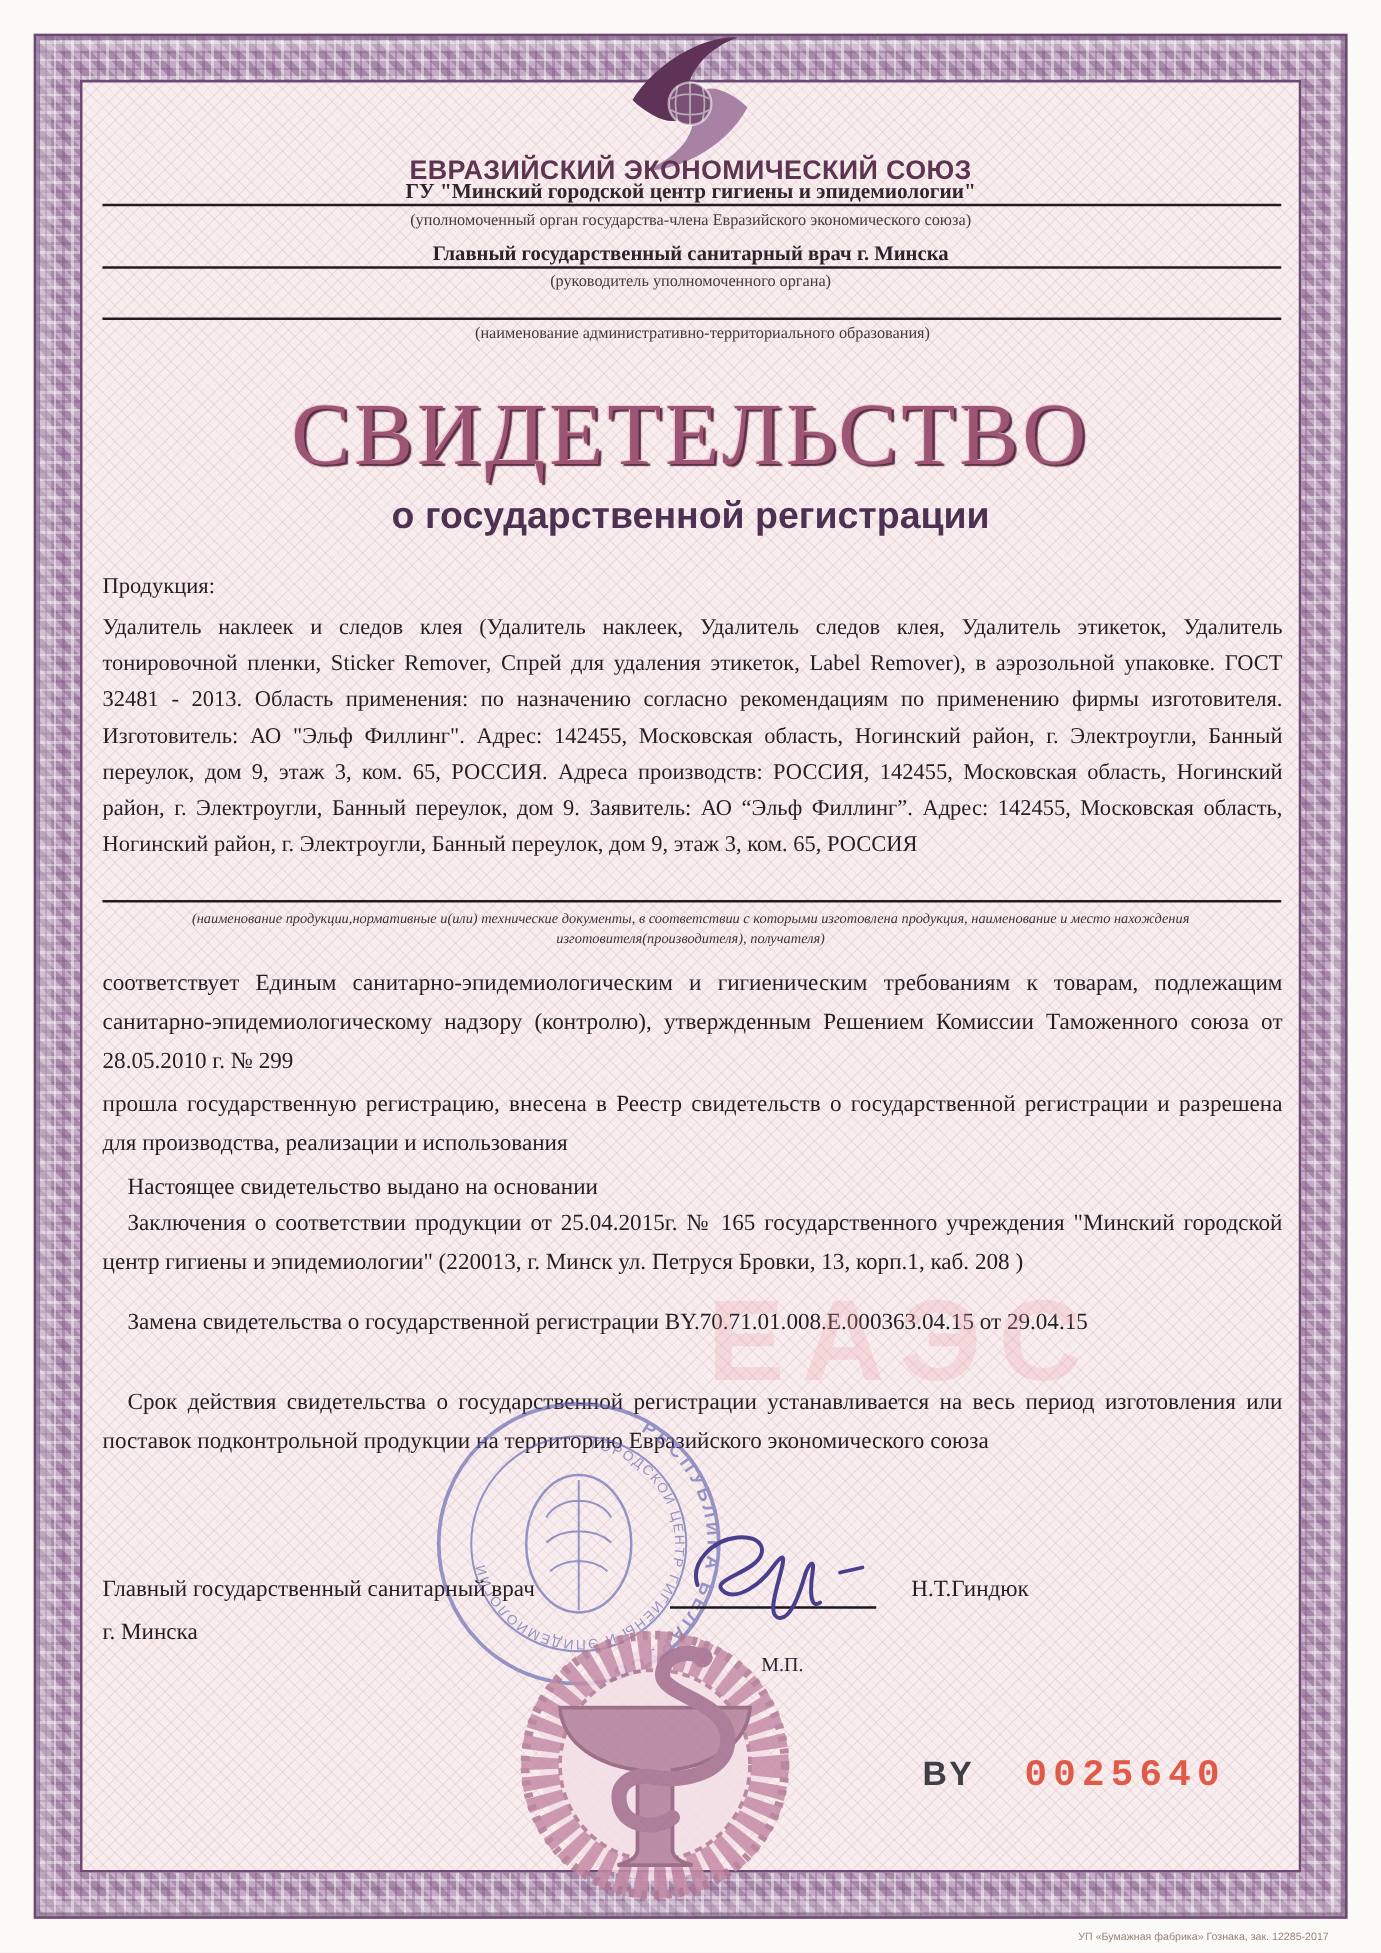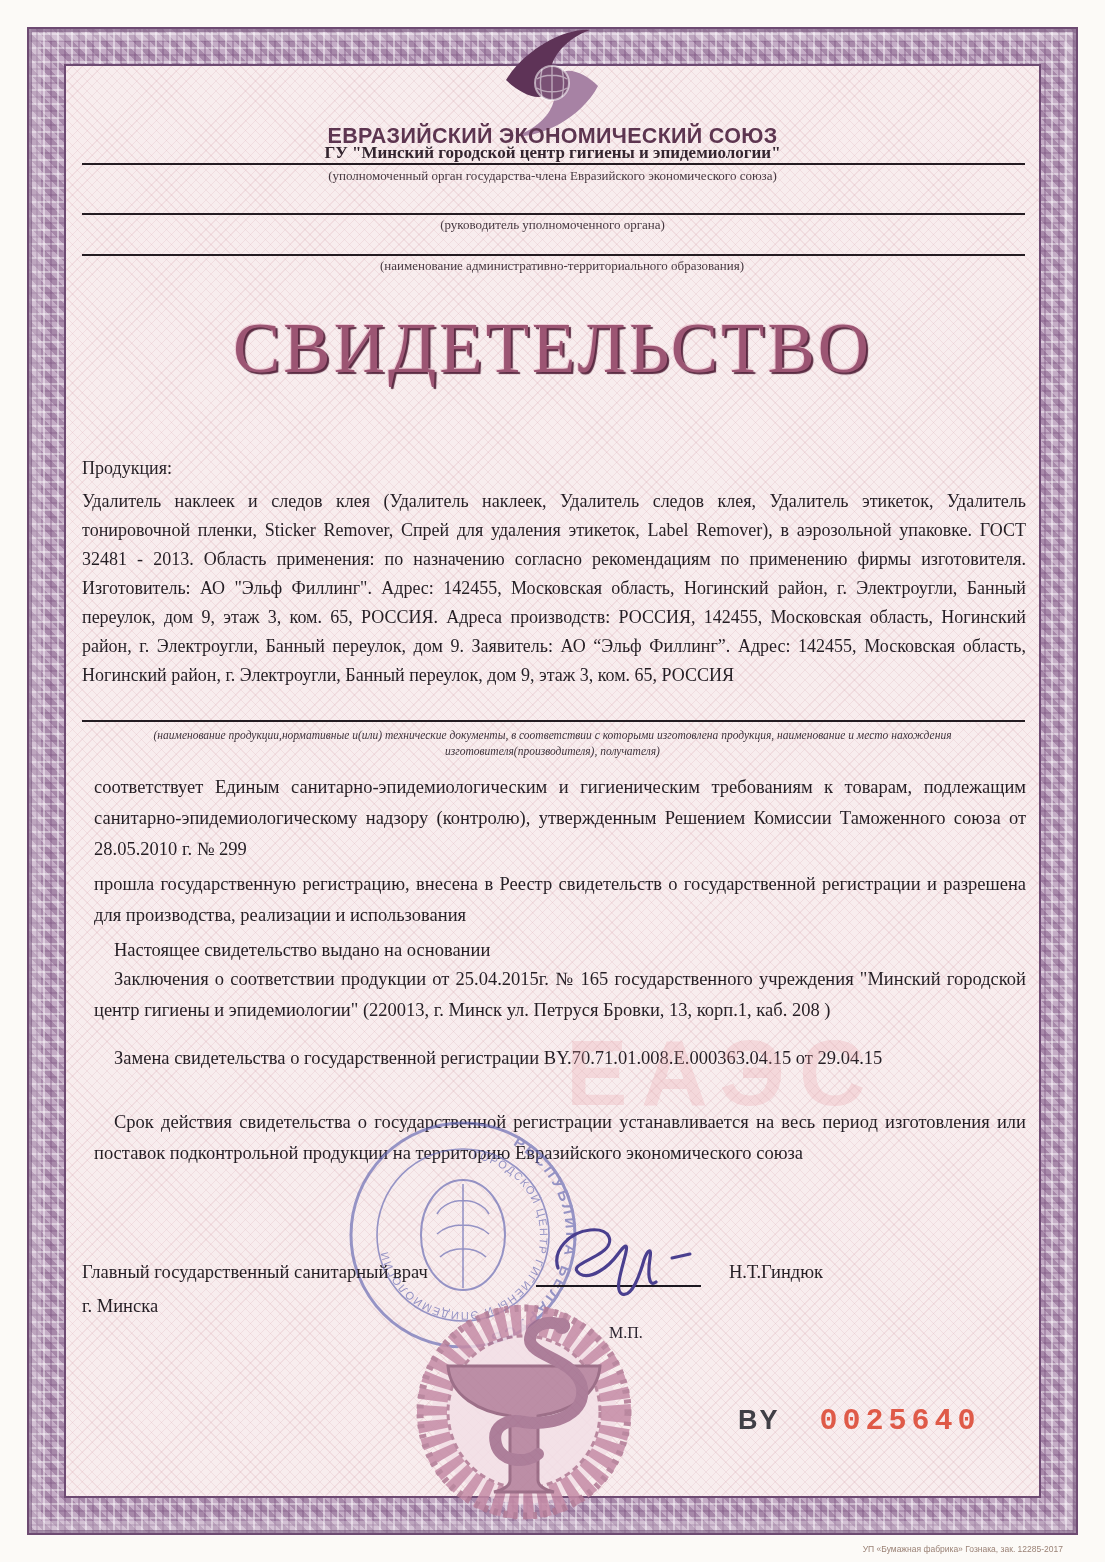--- a/index.html
+++ b/index.html
@@ -38,21 +38,21 @@
   .hdr-cap{font-size:13px;color:#45373f;}
   .hdr-line{font-weight:bold;font-size:16.5px;color:#2e222a;}
   .title-main{
     font-family:"Liberation Serif",serif;font-weight:normal;font-size:71px;color:#9c5573;letter-spacing:3px;
     text-shadow:-1px -1px 0 #ecc9d3, 2px 2px 1px #5a2b42;
   }
   .title-sub{font-family:"Liberation Sans",sans-serif;font-weight:bold;font-size:30px;color:#4d3153;}
   .title-num{font-size:17.5px;color:#241f28;letter-spacing:0.3px;}
   .bodytxt{color:#241e24;}
   .para{position:absolute;left:16px;right:13px;text-align:justify;font-size:18px;line-height:29px;}
-  .para2{position:absolute;left:16px;right:13px;text-align:justify;font-size:18.5px;line-height:31px;margin-left:12px;}
+  .para2{position:absolute;left:16px;right:13px;text-align:justify;font-size:18.5px;line-height:31px;}
   .indent{text-indent:20px;}
   .small-cap{position:absolute;left:30px;right:30px;text-align:center;font-style:italic;font-size:11.5px;line-height:16px;color:#3d323b;}
   .sig-label{font-size:18.5px;color:#241e24;}
   .mp{font-size:16px;color:#2c2530;}
   .serial-by{font-family:"Liberation Sans",sans-serif;font-weight:bold;font-size:27px;color:#403f46;letter-spacing:2px;}
   .serial-num{font-family:"Liberation Mono",monospace;font-weight:bold;font-size:30px;color:#df5a48;letter-spacing:5px;}
   .credit{position:absolute;right:42px;bottom:8px;font-family:Liberation Sans, sans-serif;font-size:8.5px;color:#9b8276;margin-top:13px;}
   .watermark{
     position:absolute;font-family:"Liberation Sans",sans-serif;font-weight:bold;
     font-size:92px;letter-spacing:14px;color:rgba(233,158,168,0.26);
@@ -77,27 +77,29 @@
         <circle cx="104" cy="55" r="17" fill="none" stroke="#ffffff" stroke-opacity="0.55" stroke-width="2"></circle>
         <path d="M89,51 C96,46 112,46 119,51 M89,60 C96,65 112,65 119,60 M104,38 l0,34 M94,41 C92,50 92,60 94,69 M114,41 C116,50 116,60 114,69" stroke="#ffffff" stroke-opacity="0.5" stroke-width="1.4" fill="none"></path>
       </svg>
     </div>
 
     <div class="abs ctr hdr-union" style="top:58px;">ЕВРАЗИЙСКИЙ ЭКОНОМИЧЕСКИЙ СОЮЗ</div>
     <div class="abs ctr hdr-auth" style="top:77px;">ГУ "Минский городской центр гигиены и эпидемиологии"</div>
     <div class="hrule" style="top:97px;"></div>
     <div class="abs ctr hdr-cap" style="top:102px;">(уполномоченный орган государства-члена Евразийского экономического союза)</div>
 
+    <div class="abs ctr hdr-line" style="top:127px;">Главный государственный санитарный врач г. Минска</div>
     <div class="hrule" style="top:147px;"></div>
     <div class="abs ctr hdr-cap" style="top:151px;">(руководитель уполномоченного органа)</div>
 
     <div class="hrule" style="top:188px;"></div>
     <div class="abs ctr hdr-cap" style="top:192px;margin-left:19px;">(наименование административно-территориального образования)</div>
 
     <div class="abs ctr title-main" style="top:242px;">СВИДЕТЕЛЬСТВО</div>
+    <div class="abs ctr title-sub" style="top:330px;">о государственной регистрации</div>
 
     <div class="abs bodytxt" style="left:16px;top:392px;font-size:18px;">Продукция:</div>
     <div class="para bodytxt" style="top:421px;">Удалитель наклеек и следов клея (Удалитель наклеек, Удалитель следов клея, Удалитель этикеток, Удалитель тонировочной пленки, Sticker Remover, Спрей для удаления этикеток, Label Remover), в аэрозольной упаковке. ГОСТ 32481 - 2013. Область применения: по назначению согласно рекомендациям по применению фирмы изготовителя. Изготовитель: АО "Эльф Филлинг". Адрес: 142455, Московская область, Ногинский район, г. Электроугли, Банный переулок, дом 9, этаж 3, ком. 65, РОССИЯ. Адреса производств: РОССИЯ, 142455, Московская область, Ногинский район, г. Электроугли, Банный переулок, дом 9. Заявитель: АО “Эльф Филлинг”. Адрес: 142455, Московская область, Ногинский район, г. Электроугли, Банный переулок, дом 9, этаж 3, ком. 65, РОССИЯ</div>
     <div class="hrule" style="top:654px;height:2px;"></div>
     <div class="small-cap" style="top:661px;">(наименование продукции,нормативные и(или) технические документы, в соответствии с которыми изготовлена продукция, наименование и место нахождения изготовителя(производителя), получателя)</div>
 
     <div class="para2 bodytxt" style="top:706px;">соответствует  Единым санитарно-эпидемиологическим и гигиеническим требованиям к товарам, подлежащим санитарно-эпидемиологическому надзору (контролю), утвержденным Решением Комиссии Таможенного союза от  28.05.2010 г. № 299</div>
     <div class="para2 bodytxt" style="top:803px;">прошла государственную регистрацию, внесена в Реестр свидетельств о государственной регистрации и разрешена для производства, реализации и использования</div>
     <div class="para2 bodytxt indent" style="top:869px;text-align:left;">Настоящее свидетельство выдано на основании</div>
     <div class="para2 bodytxt indent" style="top:898px;">Заключения о соответствии продукции от 25.04.2015г. № 165 государственного учреждения "Минский городской центр гигиены и эпидемиологии" (220013, г. Минск ул. Петруся Бровки, 13, корп.1, каб. 208 )</div>

